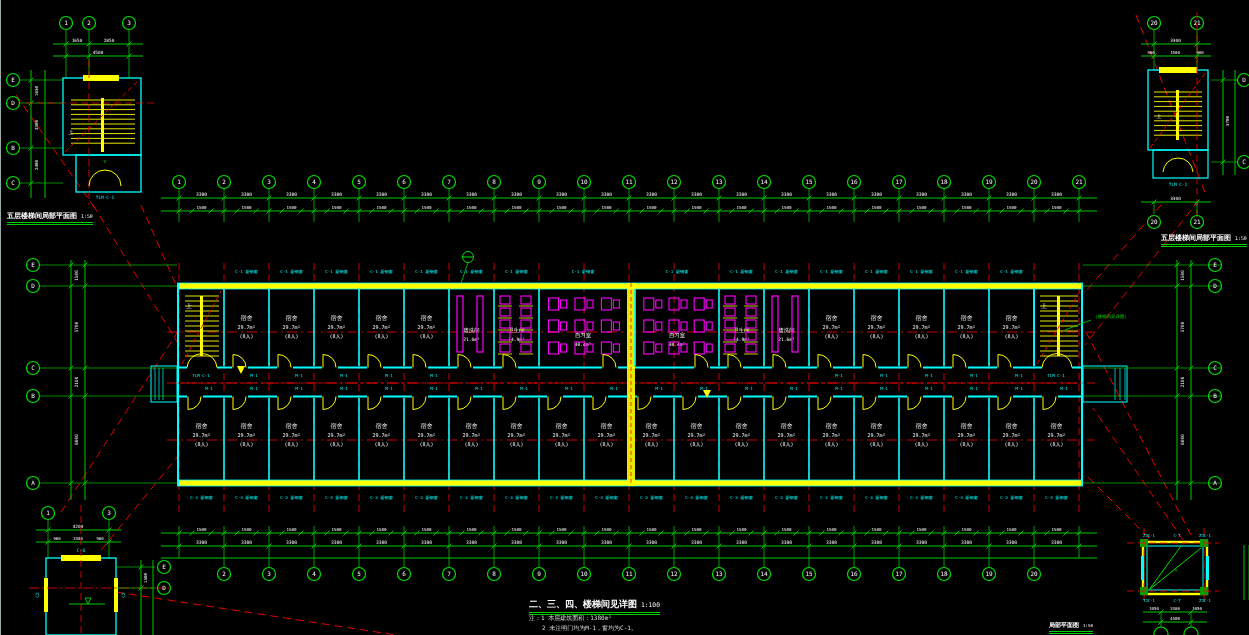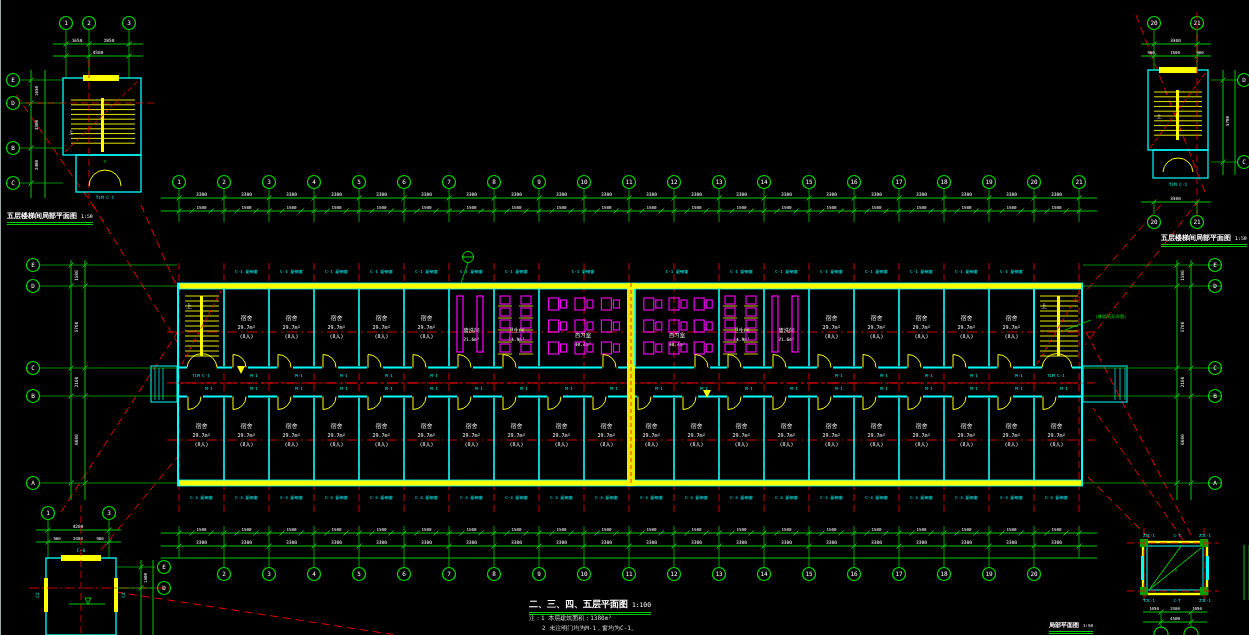--- a/index.html
+++ b/index.html
@@ -1183,21 +1183,21 @@
         <line x1="1190" y1="612" x2="1190" y2="627" stroke="#00c800" stroke-width="0.8"></line>
         <line x1="1187.5" y1="614.5" x2="1192.5" y2="609.5" stroke="#00c800" stroke-width="1"></line>
         <line x1="1187.5" y1="624.5" x2="1192.5" y2="619.5" stroke="#00c800" stroke-width="1"></line>
         <circle cx="1190" cy="634" r="7" fill="none" stroke="#00e000" stroke-width="1.2"></circle>
         <line x1="1243" y1="545" x2="1243" y2="600" stroke="#00c800" stroke-width="1"></line>
         <line x1="1248" y1="545" x2="1248" y2="600" stroke="#00c800" stroke-width="0.8"></line>
       </g>
     </svg>
 
 <div class="ovl ttl" style="left:528px;top:598px;font-size:9px;">
-  <span>二、三、四、五层平面图</span><span class="sc">1:100</span>
+  <span>二、三、四、楼梯间见详图</span><span class="sc">1:100</span>
 </div>
 <div class="ovl note" style="left:528px;top:614px;font-size:6px;">注：1 本层建筑面积：1380m²</div>
 <div class="ovl note" style="left:541px;top:624px;font-size:6px;">2 未注明门均为M-1，窗均为C-1。</div>
 
 <div class="ovl ttl" style="left:6px;top:211px;font-size:7px;">
   <span>五层楼梯间局部平面图</span><span class="sc">1:50</span>
 </div>
 <div class="ovl ttl" style="left:1160px;top:233px;font-size:7px;">
   <span>五层楼梯间局部平面图</span><span class="sc">1:50</span>
 </div>

